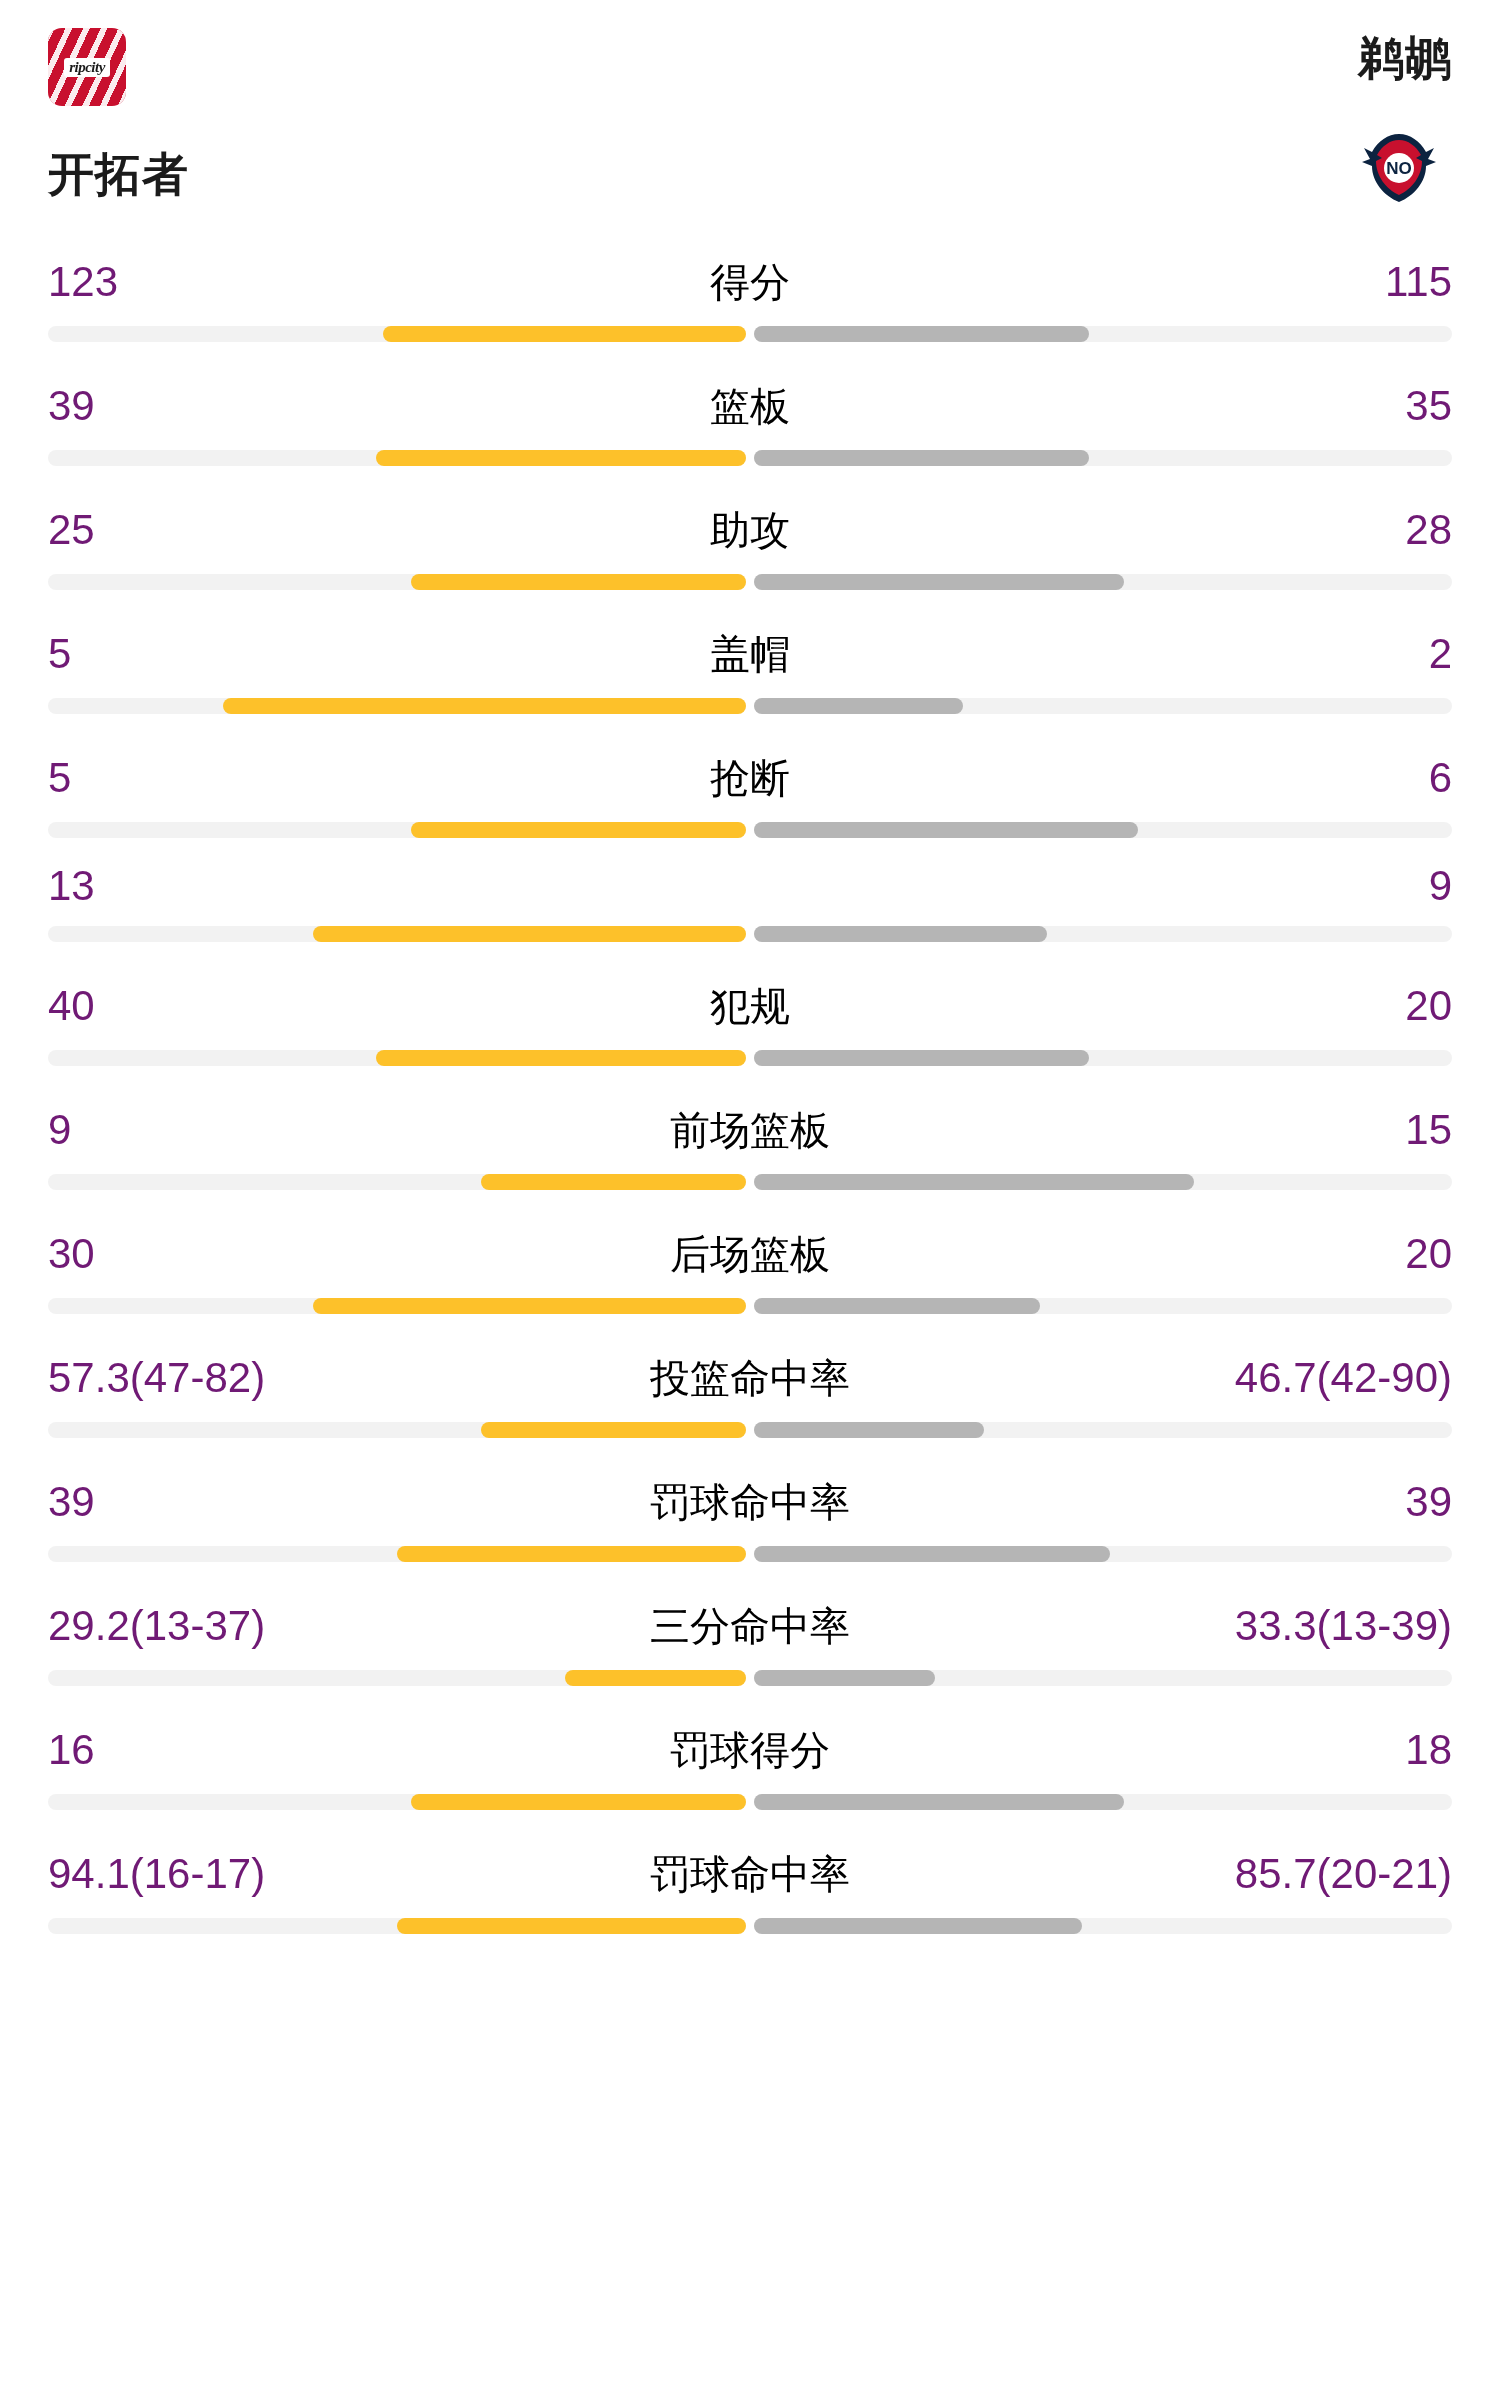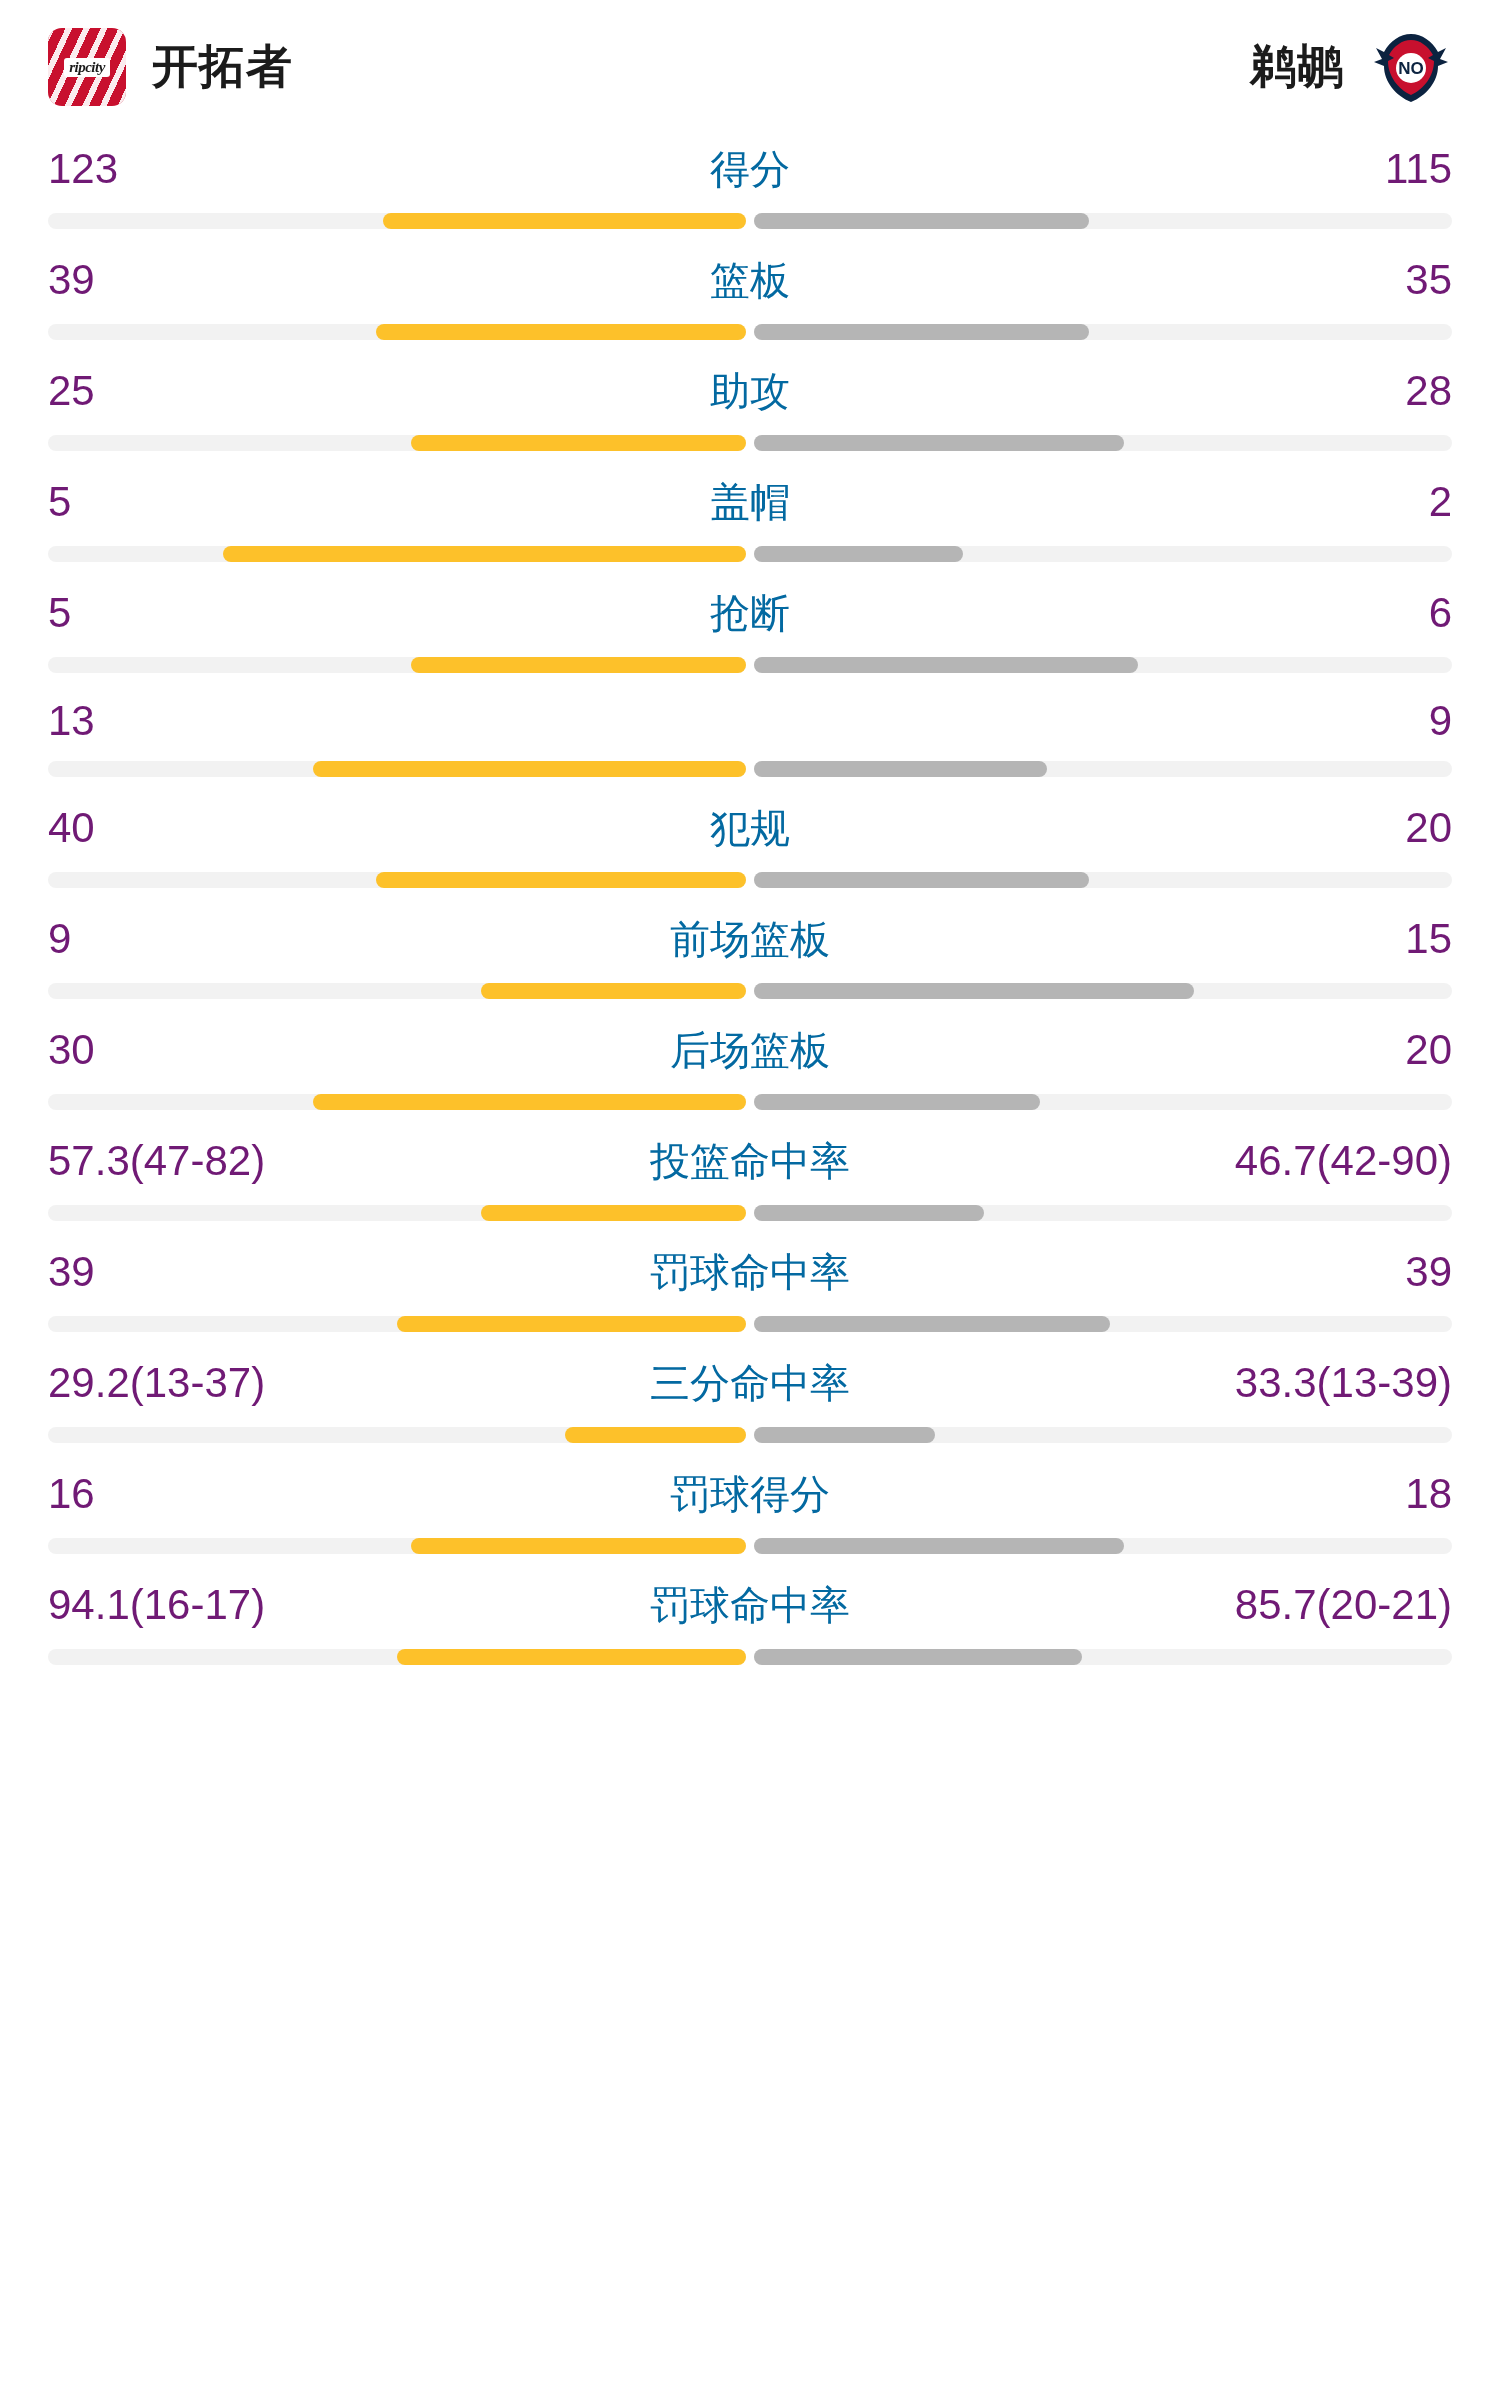--- a/index.html
+++ b/index.html
@@ -20,22 +20,22 @@
 
   
   .header {
     display: flex;
     align-items: center;
     justify-content: space-between;
     padding: 28px 0 22px 0;
   }
   .team {
     display: flex;
-    align-items: center;
-    gap: 26px;
+    gap: 38px;
+    flex-direction: column;
   }
   .team-name {
     font-size: 46px;
     font-weight: 700;
     color: #1b1b1b;
     letter-spacing: 1px;
   }
 
   
   .logo-blazers {
@@ -100,24 +100,25 @@
     font-weight: 400;
     color: #701a75;
     white-space: nowrap;
     flex: 0 0 auto;
     min-width: 330px;
   }
   .stat-value.right { text-align: right; }
   .stat-label {
     font-size: 40px;
     font-weight: 500;
-    color: #0369a1;
+    color: #000000;
     text-align: center;
     flex: 1 1 auto;
     white-space: nowrap;
+    margin-top: 13px;
   }
 
   .bar-track {
     position: relative;
     display: flex;
     align-items: center;
     height: 16px;
   }
   .bar-half {
     position: relative;

